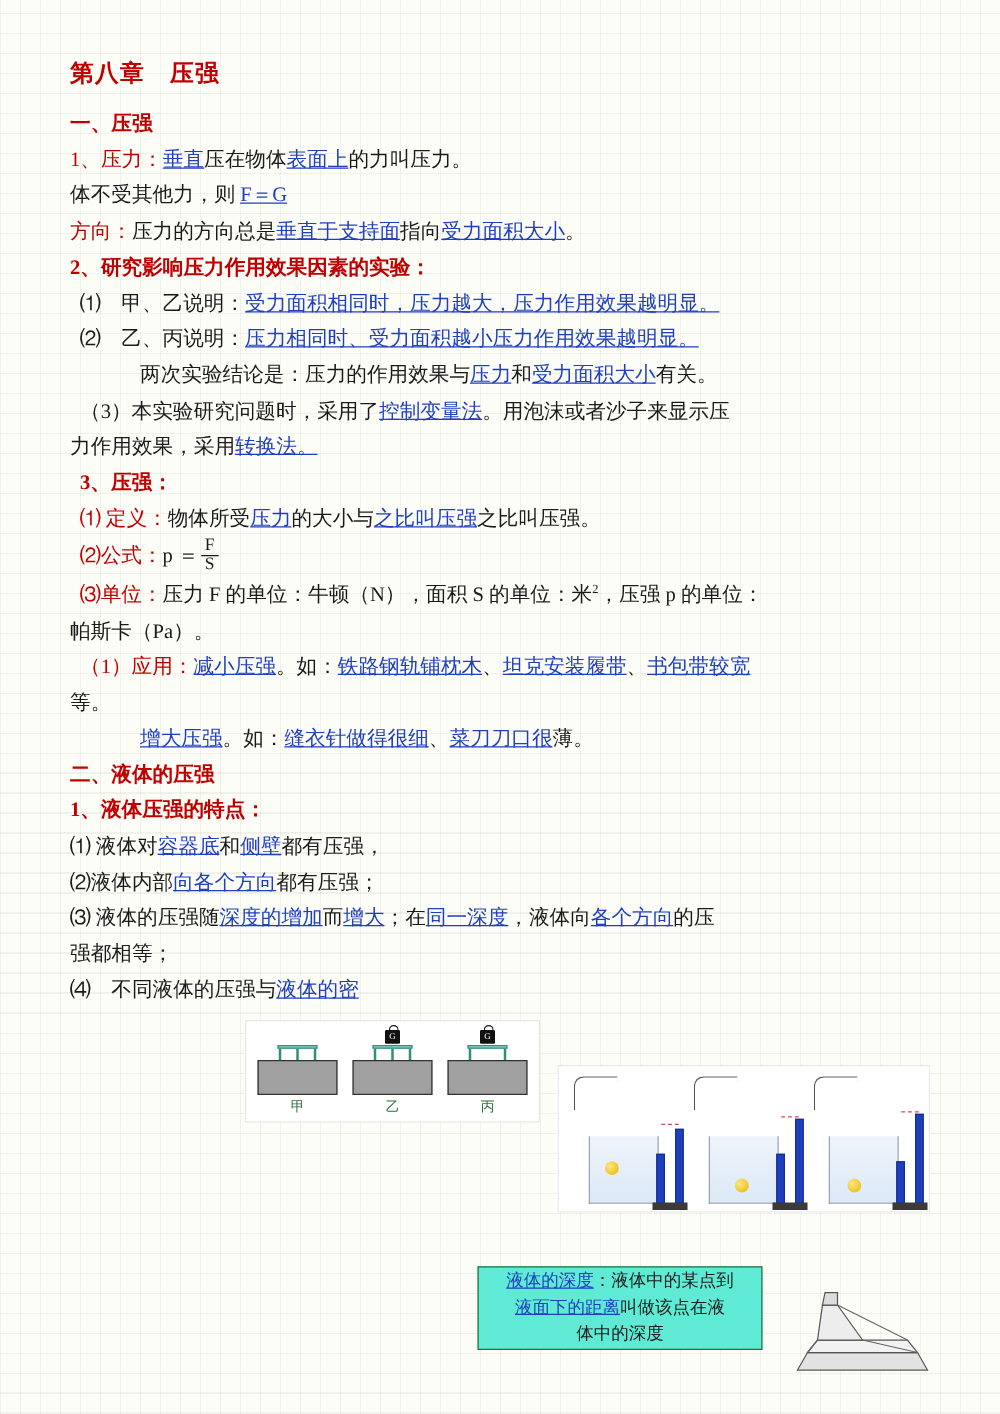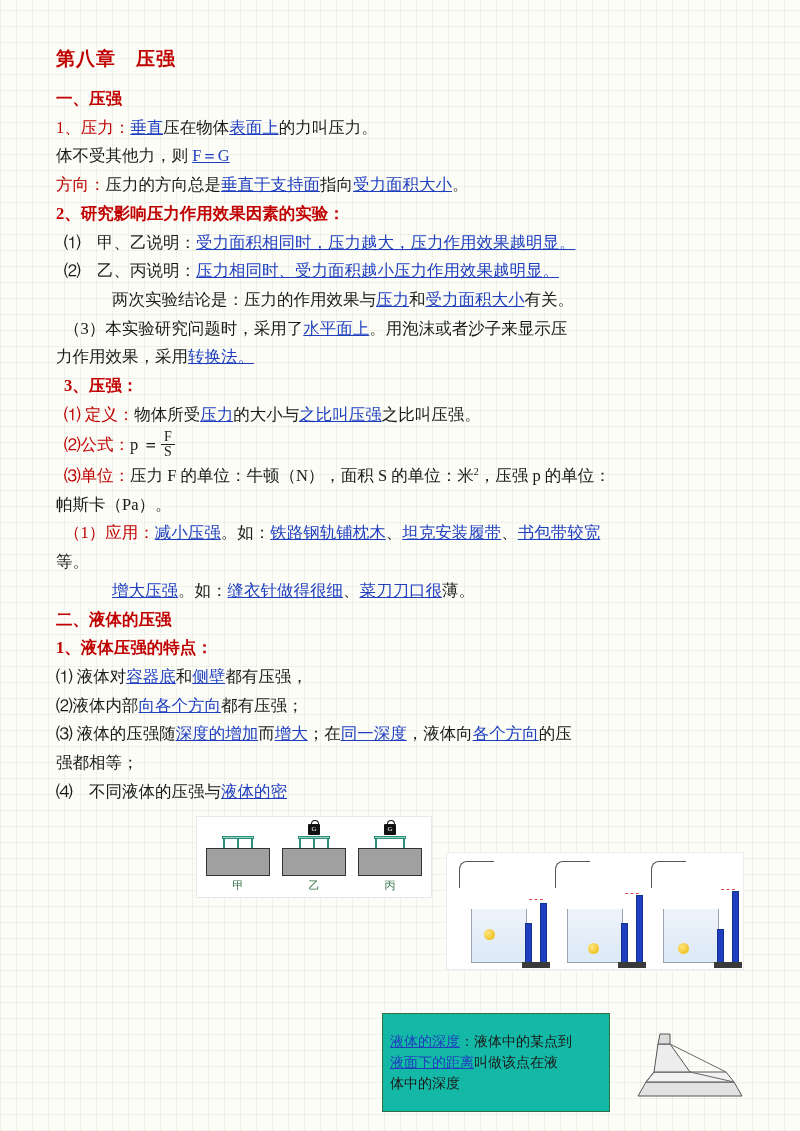--- a/index.html
+++ b/index.html
@@ -218,27 +218,28 @@
     left: 4px; right: 4px;
     border-top: 1px dashed #d04a4a;
   }
 
   
   .notebox {
     position: absolute;
     left: 382px;
     top: 1013px;
     width: 228px;
-    background: #14b8a6;
+    background: #5eead4;
     border: 1.4px solid #2f6f3f;
-    padding: 17px 7px;
+    padding: 1px 7px;
     box-sizing: border-box;
     font-size: 14px;
     line-height: 1.5;
     color: #1a1a1a;
+    text-align: center;
   }
 
   
   .fig3 {
     position: absolute;
     right: 50px;
     top: 1026px;
     width: 120px;
     height: 80px;
   }
@@ -255,21 +256,21 @@
 
   <div id="body-lines">
       <div class="line "><span class="redb">一、压强</span></div>
       <div class="line "><span class="red">1、压力：</span><span class="blue-u">垂直</span>压在物体<span class="blue-u">表面上</span>的力叫压力。</div>
       <div class="line ">体不受其他力，则 <span class="blue-u">F＝G</span></div>
       <div class="line "><span class="red">方向：</span>压力的方向总是<span class="blue-u">垂直于支持面</span>指向<span class="blue-u">受力面积大小</span>。</div>
       <div class="line "><span class="redb">2、研究影响压力作用效果因素的实验：</span></div>
       <div class="line indent1">⑴　甲、乙说明：<span class="blue-u">受力面积相同时，压力越大，压力作用效果越明显。</span></div>
       <div class="line indent1">⑵　乙、丙说明：<span class="blue-u">压力相同时、受力面积越小压力作用效果越明显。</span></div>
       <div class="line indent3">两次实验结论是：压力的作用效果与<span class="blue-u">压力</span>和<span class="blue-u">受力面积大小</span>有关。</div>
-      <div class="line indent1">（3）本实验研究问题时，采用了<span class="blue-u">水平面上</span>。用泡沫或者沙子来显示压</div>
+      <div class="line indent1">（3）本实验研究问题时，采用了<span class="blue-u">控制变量法</span>。用泡沫或者沙子来显示压</div>
       <div class="line ">力作用效果，采用<span class="blue-u">转换法。</span></div>
       <div class="line indent1"><span class="redb">3、压强：</span></div>
       <div class="line indent1"><span class="red">⑴ 定义：</span>物体所受<span class="blue-u">压力</span>的大小与<span class="blue-u">之比叫压强</span>之比叫压强。</div>
       <div class="line indent1"><span class="red">⑵公式：</span>p ＝<span class="frac">
           <span class="num">F</span>
           <span class="den">S</span>
         </span></div>
       <div class="line indent1"><span class="red">⑶单位：</span>压力 F 的单位：牛顿（N），面积 S 的单位：米<span class="sup">2</span>，压强 p 的单位：</div>
       <div class="line ">帕斯卡（Pa）。</div>
       <div class="line indent1"><span class="red">（1）应用：</span><span class="blue-u">减小压强</span>。如：<span class="blue-u">铁路钢轨铺枕木</span>、<span class="blue-u">坦克安装履带</span>、<span class="blue-u">书包带较宽</span></div>

